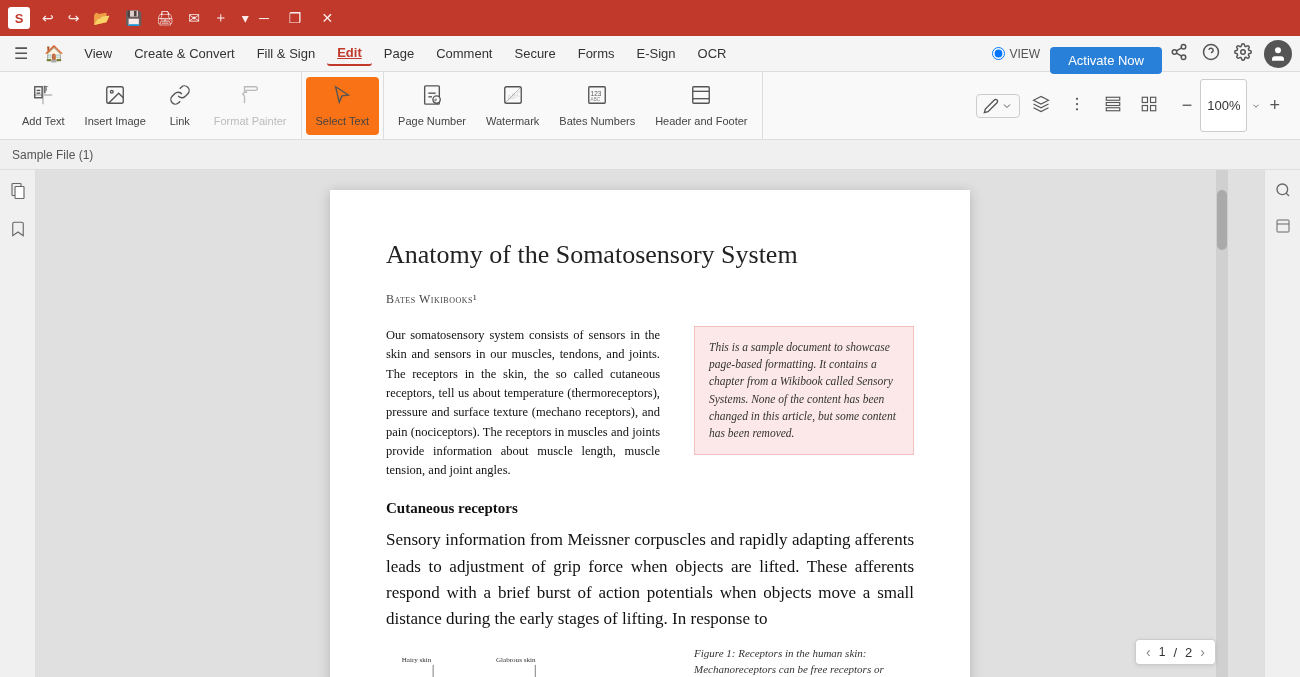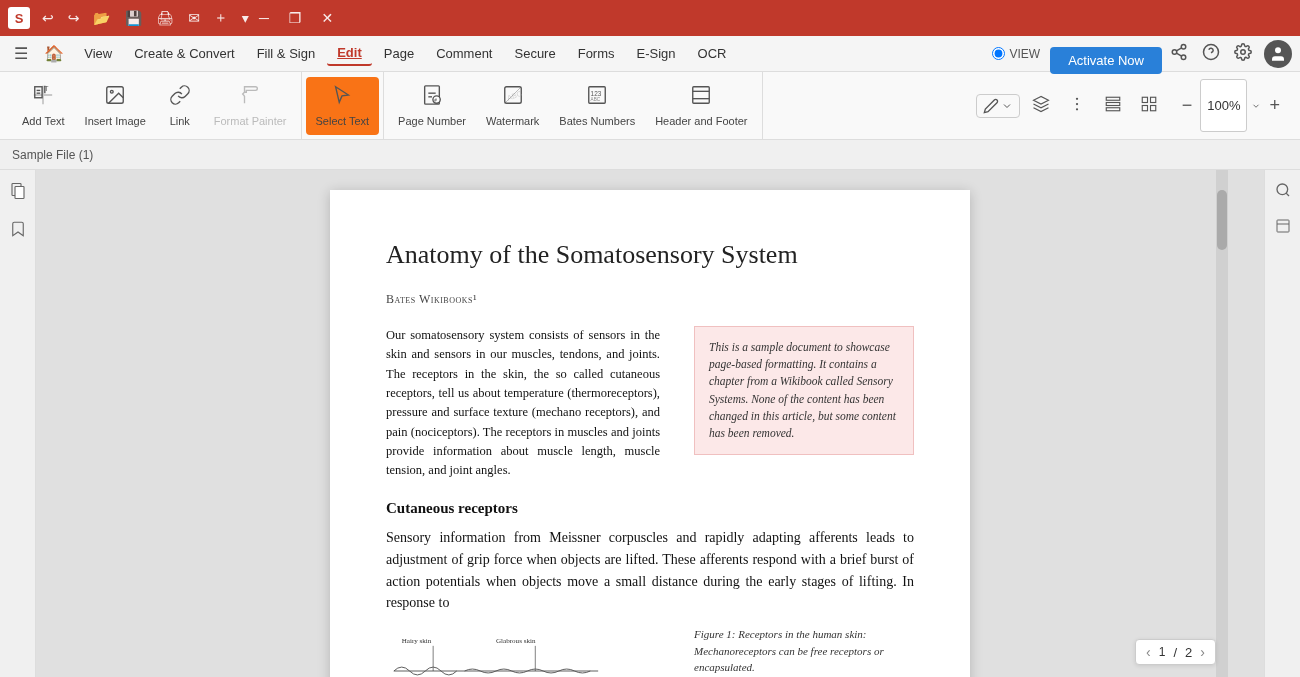--- a/index.html
+++ b/index.html
@@ -172,21 +172,21 @@
     .pdf-text-col { flex: 1; }
     .pdf-text-col p { text-align: justify; font-size: 12.5px; line-height: 1.55; }
     .pdf-aside {
       width: 220px; background: #fce8e8; border: 1px solid #f0c0c0;
       padding: 12px 14px; font-size: 11.5px; font-style: italic; color: #333;
       line-height: 1.5; flex-shrink: 0; height: fit-content; margin-left: 16px;
     }
     .pdf-section-title {
       font-size: 15px; font-weight: bold; margin-bottom: 8px; margin-top: 16px;
     }
-    .pdf-sensory-text p { text-align: justify; font-size: 14px; line-height: 1.55; }
+    .pdf-sensory-text p { text-align: justify; font-size: 17px; line-height: 1.55; }
     .pdf-figure-row {
       display: flex; gap: 12px; margin-top: 12px;
     }
     .pdf-figure-left {
       flex: 1;
     }
     .pdf-figure-right {
       width: 220px; font-size: 11px; font-style: italic; color: #333;
     }
 

